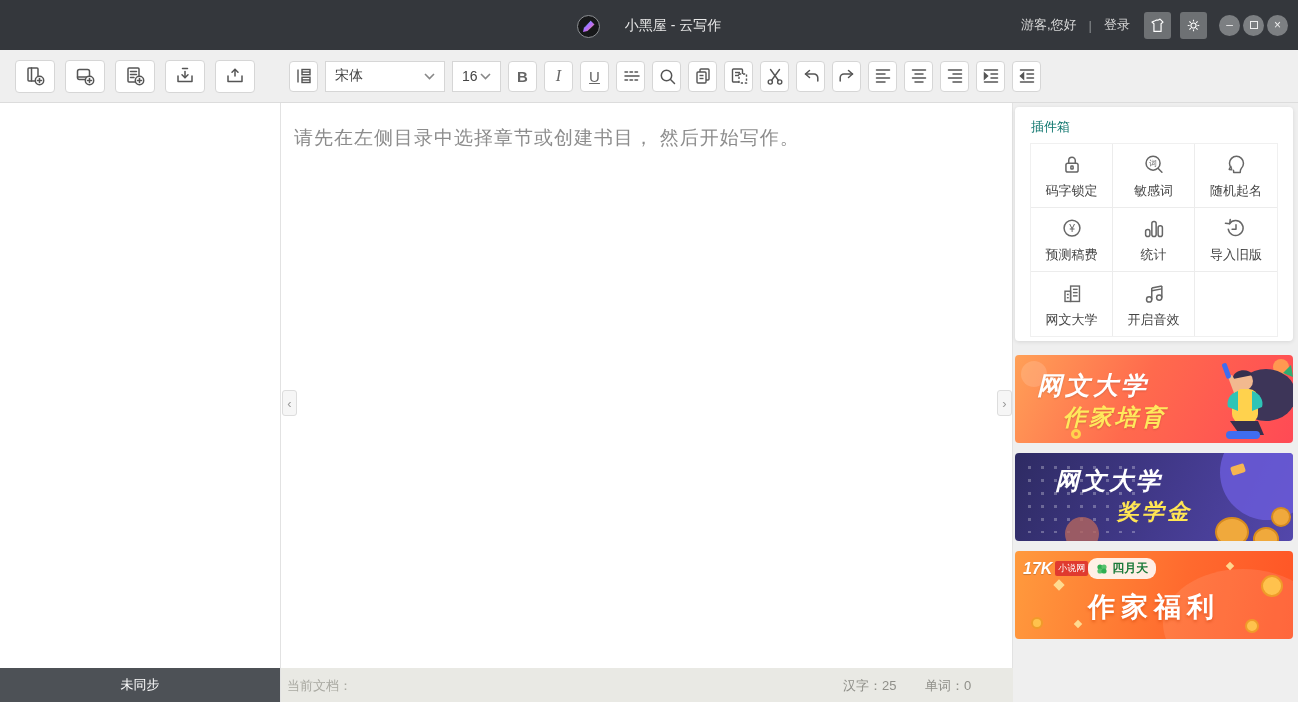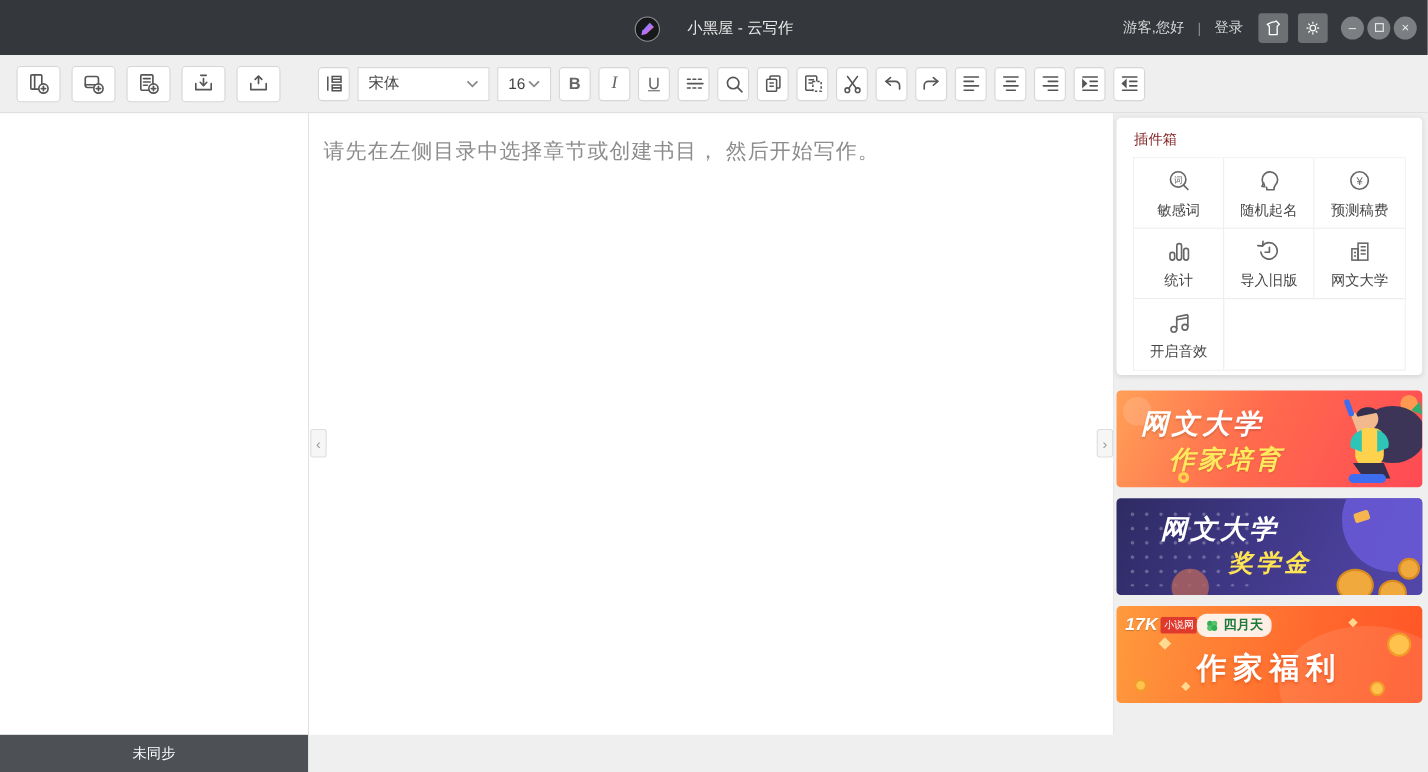--- a/index.html
+++ b/index.html
@@ -47,21 +47,21 @@
 
   
   .statusbar { position:absolute; left:281px; width:732px; bottom:0; height:34px; background:#e9e9e4; font-size:13px; color:#a9a9a2; }
   .statusbar .doc { position:absolute; left:6px; top:9px; }
   .statusbar .hanzi { position:absolute; left:562px; top:9px; color:#8f8f89; }
   .statusbar .words { position:absolute; left:644px; top:9px; color:#8f8f89; }
 
   
   .right-panel { position:absolute; left:1013px; top:103px; right:0; bottom:0; background:#efefef; }
   .plugin-card { position:absolute; left:2px; top:4px; width:278px; height:234px; background:#fff; border-radius:4px; box-shadow:0 1px 4px rgba(0,0,0,.10); }
-  .plugin-title { padding:11px 16px 7px; font-size:13px; color:#7f1d1d; }
+  .plugin-title { padding:11px 16px 7px; font-size:13px; color:#0f766e; }
   .plugin-grid { margin:0 15px; display:grid; grid-template-columns:repeat(3,1fr); border:1px solid #f0f0f0; }
   .plugin-cell { height:64px; border-right:1px solid #ececec; border-bottom:1px solid #ececec; display:flex; flex-direction:column; align-items:center; justify-content:center; gap:3px; cursor:pointer; background:#fff; }
   .plugin-cell:nth-child(3n) { border-right:none; }
   .plugin-cell:nth-child(n+7) { border-bottom:none; }
   .plugin-label { font-size:13px; color:#454545; }
 
   
   .banner { position:absolute; left:2px; width:278px; height:88px; border-radius:4px; overflow:hidden; cursor:pointer; }
   .banner1 { top:252px; background:linear-gradient(115deg,#ffa057 0%,#ff6a4d 45%,#ff4a55 100%); }
   .banner2 { top:350px; background:linear-gradient(115deg,#2e2b63 0%,#433a8d 55%,#5347ab 100%); }
@@ -328,27 +328,40 @@
     <p class="placeholder">请先在左侧目录中选择章节或创建书目， 然后开始写作。</p>
   </div>
 
   <div class="handle handle-left">
     <span>‹</span>
   </div>
   <div class="handle handle-right">
     <span>›</span>
   </div>
 
+  <div class="statusbar">
+    <span class="doc">当前文档：</span>
+    <span class="hanzi"><span>汉字：</span><span>25</span></span>
+    <span class="words"><span>单词：</span><span>0</span></span>
+  </div>
 
   <div class="right-panel">
 
     <div class="plugin-card">
       <div class="plugin-title">插件箱</div>
       <div class="plugin-grid">
 
+        <div class="plugin-cell">
+          <svg width="28" height="28" viewBox="0 0 30 30" fill="none" stroke="#666" stroke-width="1.6" stroke-linecap="round">
+            <rect x="8.5" y="13" width="13" height="9.5" rx="2"></rect>
+              <path d="M11.5 13v-2.8a3.5 3.5 0 0 1 7 0V13"></path>
+              <rect x="13.8" y="16.2" width="2.4" height="3.2" rx="0.6"></rect>
+          </svg>
+          <span class="plugin-label">码字锁定</span>
+        </div>
 
         <div class="plugin-cell">
           <svg width="28" height="28" viewBox="0 0 30 30" fill="none" stroke="#666" stroke-width="1.6" stroke-linecap="round">
             <circle cx="14" cy="13" r="7.5"></circle>
               <line x1="19.5" y1="18.8" x2="23.5" y2="22.8"></line>
             <text x="14" y="16.2" text-anchor="middle" font-size="8.5" fill="#666" stroke="none">词</text>
           </svg>
           <span class="plugin-label">敏感词</span>
         </div>
 

